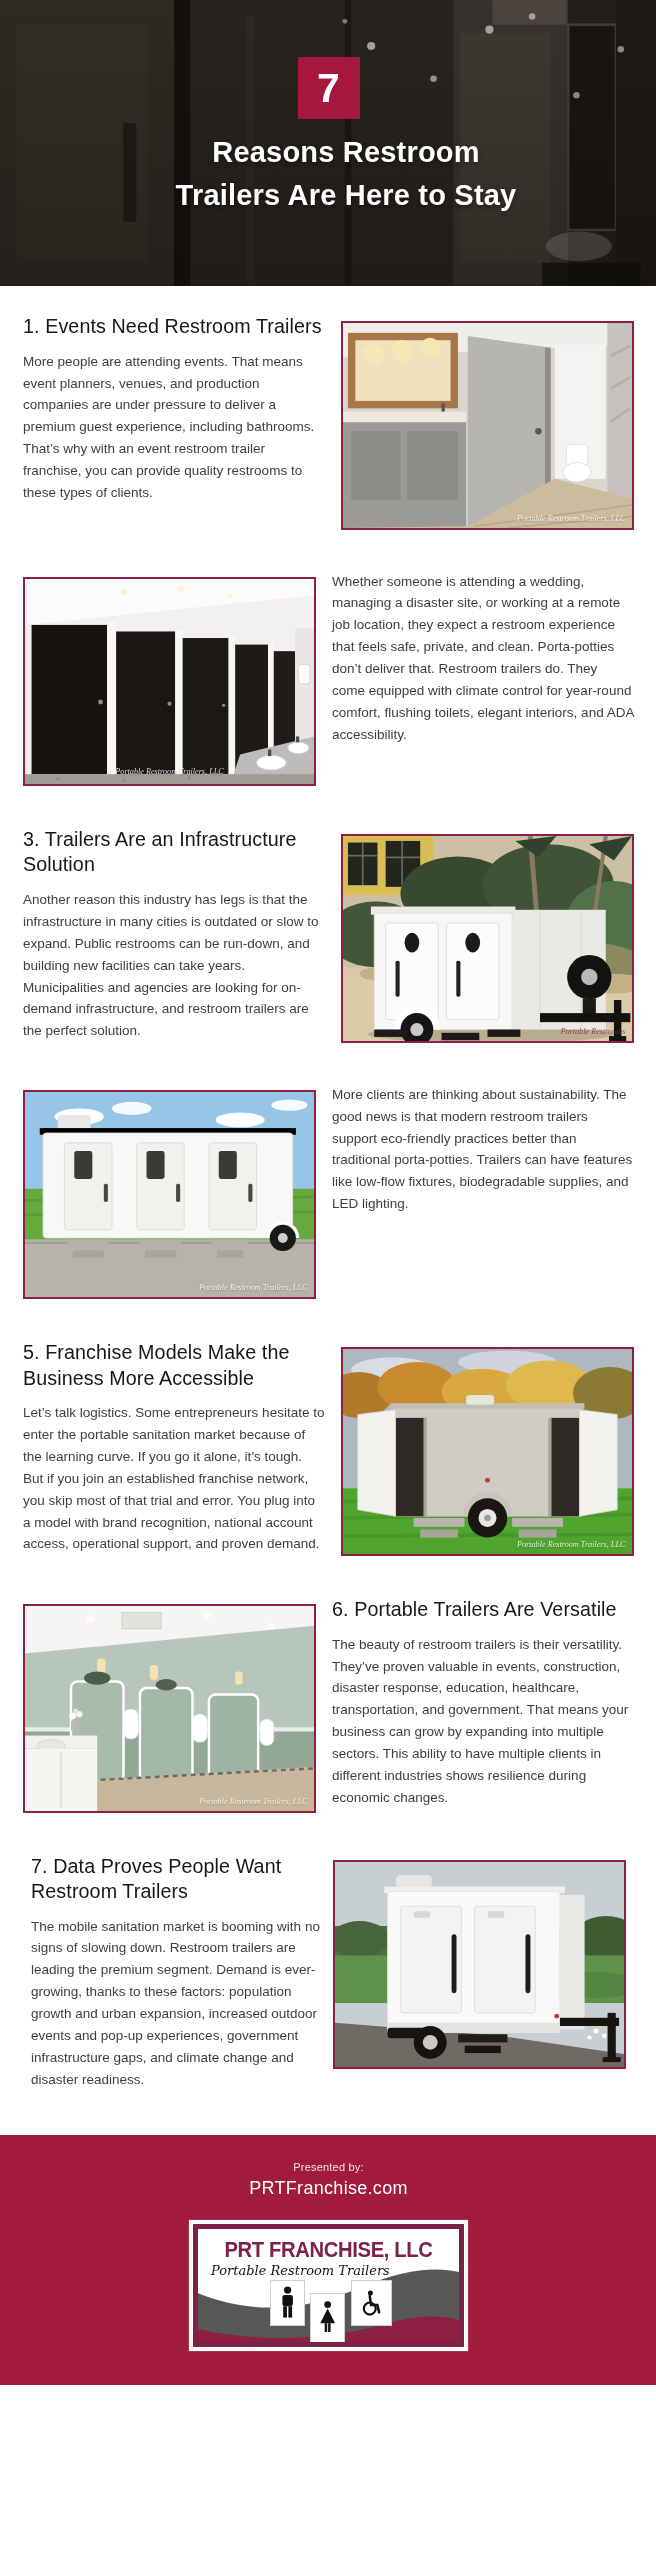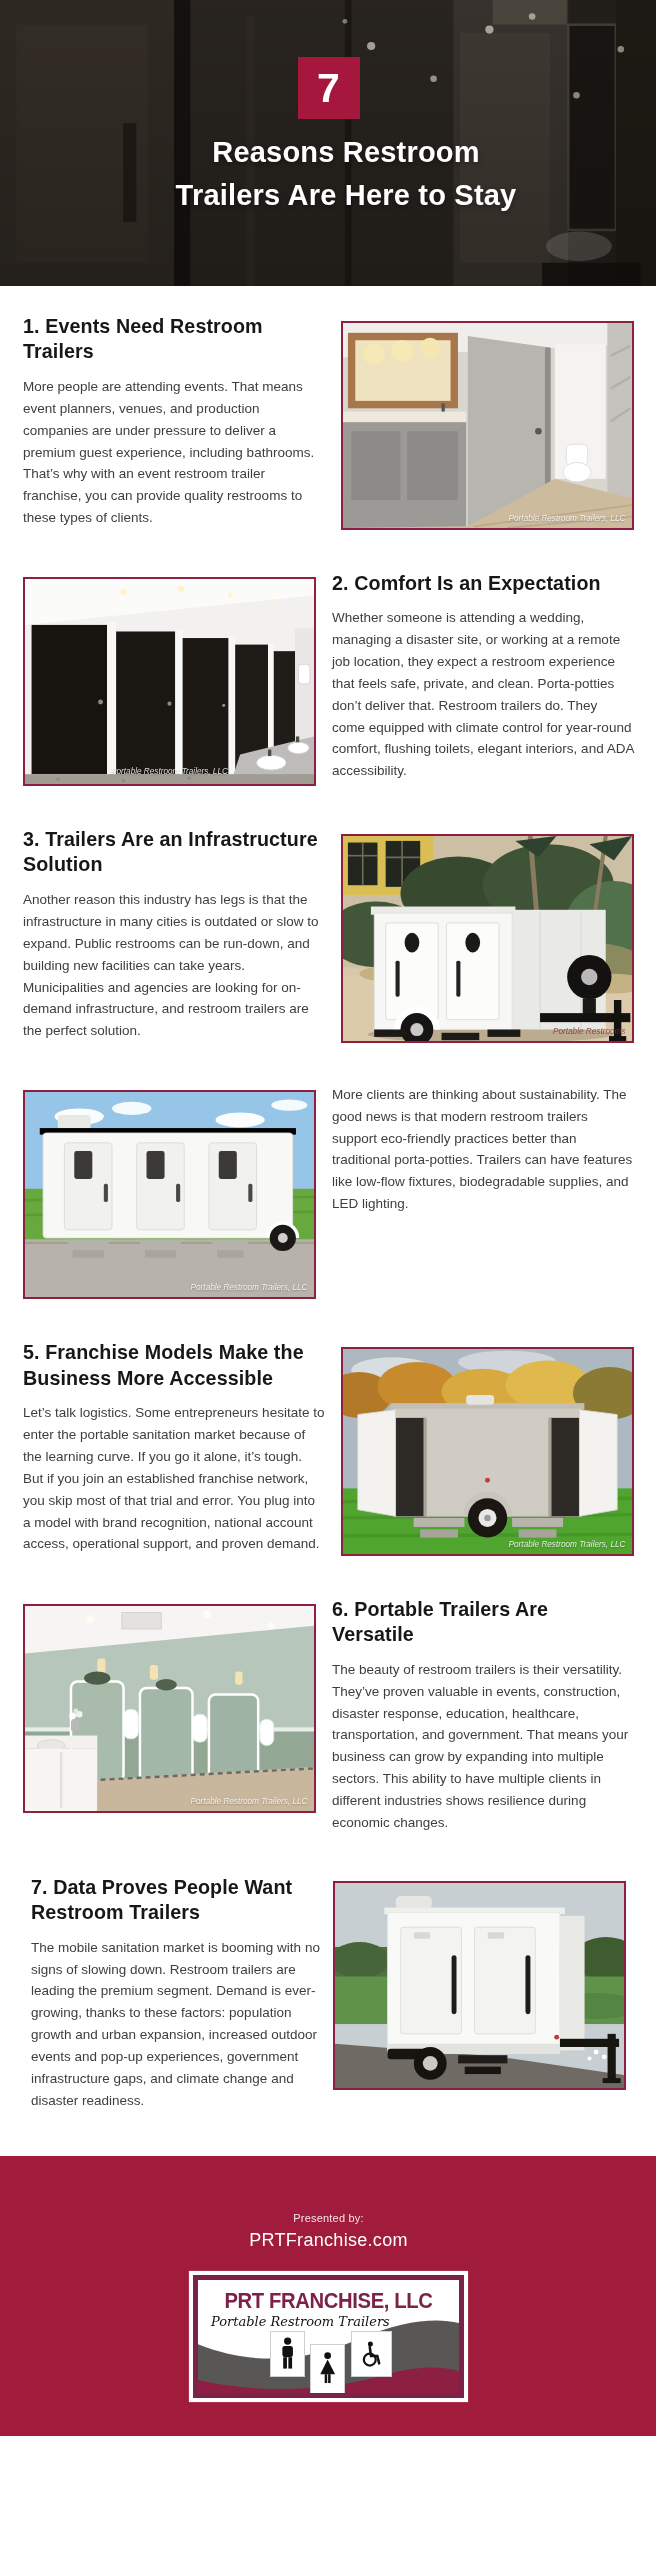--- a/index.html
+++ b/index.html
@@ -16,32 +16,32 @@
   .hero h1{position:absolute;left:0;right:0;top:131px;margin:0;text-align:center;color:#fff;
            font-size:29px;font-weight:800;line-height:1.48;letter-spacing:0.2px;
            text-shadow:0 1.6px 4.9px rgba(0,0,0,.35);}
   .hero h1 span{display:block;margin-left:35px;}
 
   
   main{padding:28px 23px 21.3px;}
   .row{display:flex;justify-content:space-between;align-items:flex-start;margin-bottom:41px;}
   .row:last-child{margin-bottom:23px;justify-content:center;}
   .txt{flex:0 0 302px;}
-  .txt h2{margin:0 0 11.5px;font-size:19.7px;line-height:1.28;font-weight:700;color:#171717;letter-spacing:0.1px;}
+  .txt h2{margin:0 0 11.5px;font-size:19.7px;line-height:1.28;font-weight:400;color:#171717;letter-spacing:0.1px;}
   .txt p{margin:0;font-size:13.5px;line-height:1.62;color:#3e3e3e;}
   figure.photo{flex:0 0 289px;height:205px;margin:6.6px 0 0;border:2.5px solid #8d2040;
                position:relative;overflow:hidden;background:#ddd;box-sizing:content-box;}
   figure.photo svg{display:block;width:100%;height:100%;}
-  .wm{position:absolute;right:6.6px;bottom:4.9px;font-family:Liberation Sans, sans-serif;font-style:italic;
+  .wm{position:absolute;right:6.6px;bottom:4.9px;font-family:Liberation Serif, serif;font-style:italic;
       font-size:8.2px;color:rgba(255,255,255,.85);text-shadow:0 0.8px 1.6px rgba(0,0,0,.25);pointer-events:none;}
   .wm.center{left:50%;right:auto;transform:translateX(-50%);bottom:8.2px;}
   .wm.dark{color:rgba(130,40,60,.8);text-shadow:none;}
 
   
-  footer{background:#a01b3c;color:#fff;text-align:center;padding:56px 0 38px;}
+  footer{background:#a01b3c;color:#fff;text-align:center;padding:26px 0 38px;}
   .presented{font-size:11px;color:#f6e2e8;letter-spacing:0.2px;}
   .site{font-size:18px;margin-top:5.7px;color:#ffffff;letter-spacing:0.3px;}
   .logo-box{width:261px;margin:24.6px auto 0;background:#fff;border:5.7px solid #7c2148;
             box-shadow:0 0 0 4.1px #ffffff;padding:0;}
   .logo-inner{position:relative;height:113px;overflow:hidden;background:#fca5a5;}
   .logo-name{position:absolute;left:0;right:0;top:8.2px;color:#7c2148;font-weight:800;
              font-size:22px;letter-spacing:-0.4px;transform:scaleX(.92);white-space:nowrap;}
   .logo-tag{position:absolute;left:13px;top:34px;font-family:"DejaVu Serif",serif;font-style:italic;
             font-size:13px;color:#141414;}
   .logo-inner svg.waves{position:absolute;inset:0;}
@@ -159,21 +159,20 @@
           <rect x="296" y="208" width="4" height="8" fill="#4a4a48"></rect>
           <rect x="330" y="192" width="4" height="7" fill="#4a4a48"></rect>
           <rect x="0" y="238" width="352" height="12" fill="#a09c93"></rect>
           <circle cx="40" cy="244" r="2" fill="#8e8a80"></circle>
           <circle cx="120" cy="246" r="2" fill="#8e8a80"></circle>
           <circle cx="200" cy="243" r="2" fill="#8e8a80"></circle>
         </svg>
         <figcaption class="wm center">Portable Restroom Trailers, LLC</figcaption>
       </figure>
       <div class="txt">
-        <h2>2. Comfort Is an Expectation</h2>
         <p>Whether someone is attending a wedding, managing a disaster site, or working at a remote job location, they expect a restroom experience that feels safe, private, and clean. Porta-potties don’t deliver that. Restroom trailers do. They come equipped with climate control for year-round comfort, flushing toilets, elegant interiors, and ADA accessibility.</p>
       </div>
     </section>
 
     <section class="row">
       <div class="txt">
         <h2>3. Trailers Are an Infrastructure Solution</h2>
         <p>Another reason this industry has legs is that the infrastructure in many cities is outdated or slow to expand. Public restrooms can be run-down, and building new facilities can take years. Municipalities and agencies are looking for on-demand infrastructure, and restroom trailers are the perfect solution.</p>
       </div>
       <figure class="photo">

